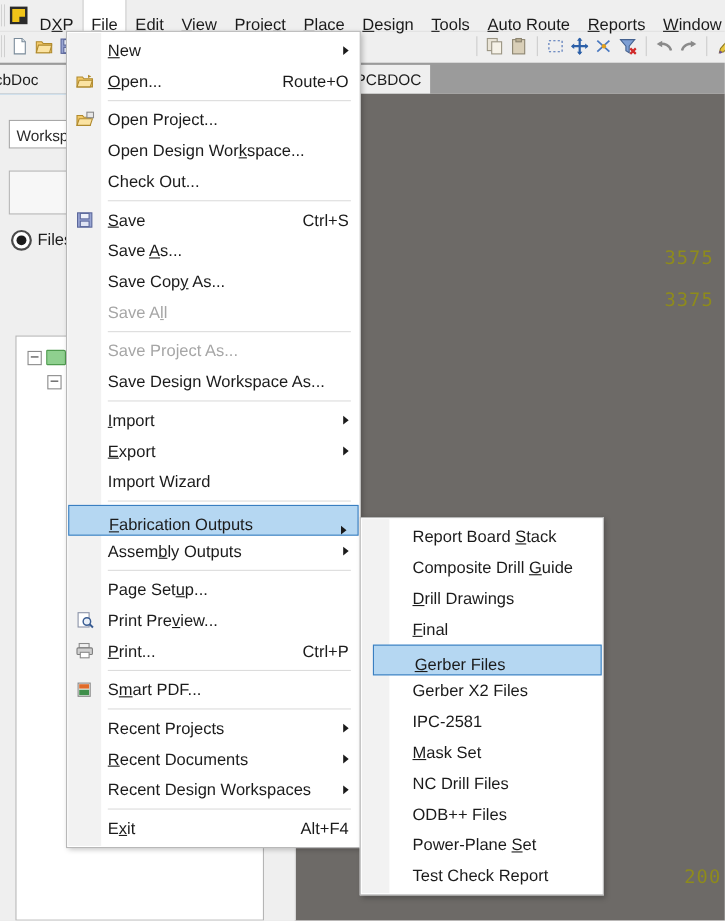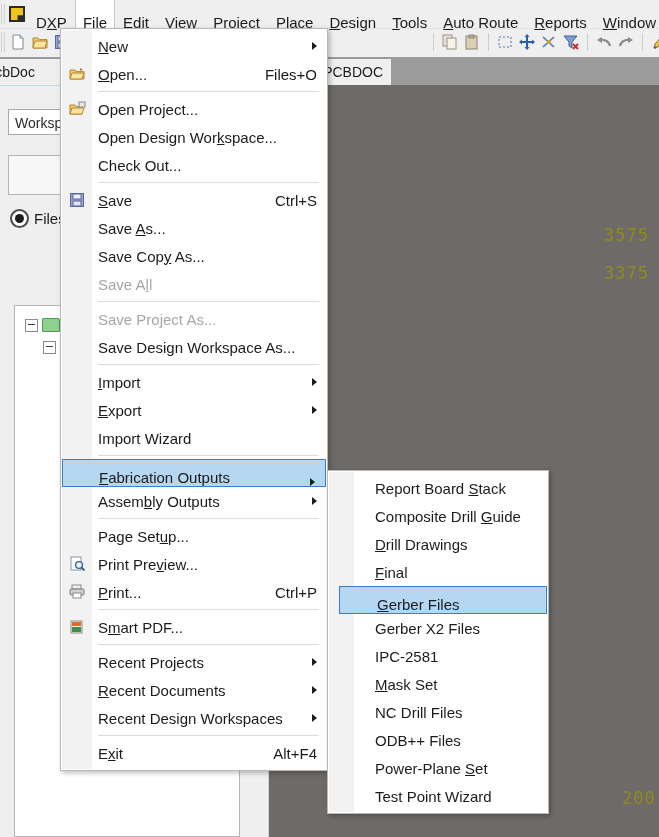--- a/index.html
+++ b/index.html
@@ -373,21 +373,21 @@
 
     <div class="mi">
       <span class="mi-ico">
         <svg width="17" height="16" viewBox="0 0 17 16">
             <path d="M1 4h5l1.3 1.6H15V13H1z" fill="#f3c969" stroke="#b08a2e"></path>
             <path d="M3 7h12l-2 6H1z" fill="#fbe3a2" stroke="#b08a2e"></path>
             <path d="M11 2l3 1.5-3 1.5z" fill="#b08a2e"></path>
           </svg>
       </span>
       <span class="label"><u>O</u>pen...</span>
-      <span class="accel">Files+O</span>
+      <span class="accel">Route+O</span>
     </div>
 
 
     <div class="sep"></div>
 
     <div class="mi">
       <span class="mi-ico">
         <svg width="17" height="16" viewBox="0 0 17 16">
             <path d="M1 4h5l1.3 1.6H13V13H1z" fill="#f3c969" stroke="#b08a2e"></path>
             <path d="M3 7h12l-2 6H1z" fill="#fbe3a2" stroke="#b08a2e"></path>
@@ -566,17 +566,17 @@
     <div class="mi">
       <span class="label">NC Drill Files</span>
     </div>
     <div class="mi">
       <span class="label">ODB++ Files</span>
     </div>
     <div class="mi">
       <span class="label">Power-Plane <u>S</u>et</span>
     </div>
     <div class="mi">
-      <span class="label">Test Point Wizard</span>
+      <span class="label">Test Check Report</span>
     </div>
   </div>
 
 </div>
 
 </body></html>

